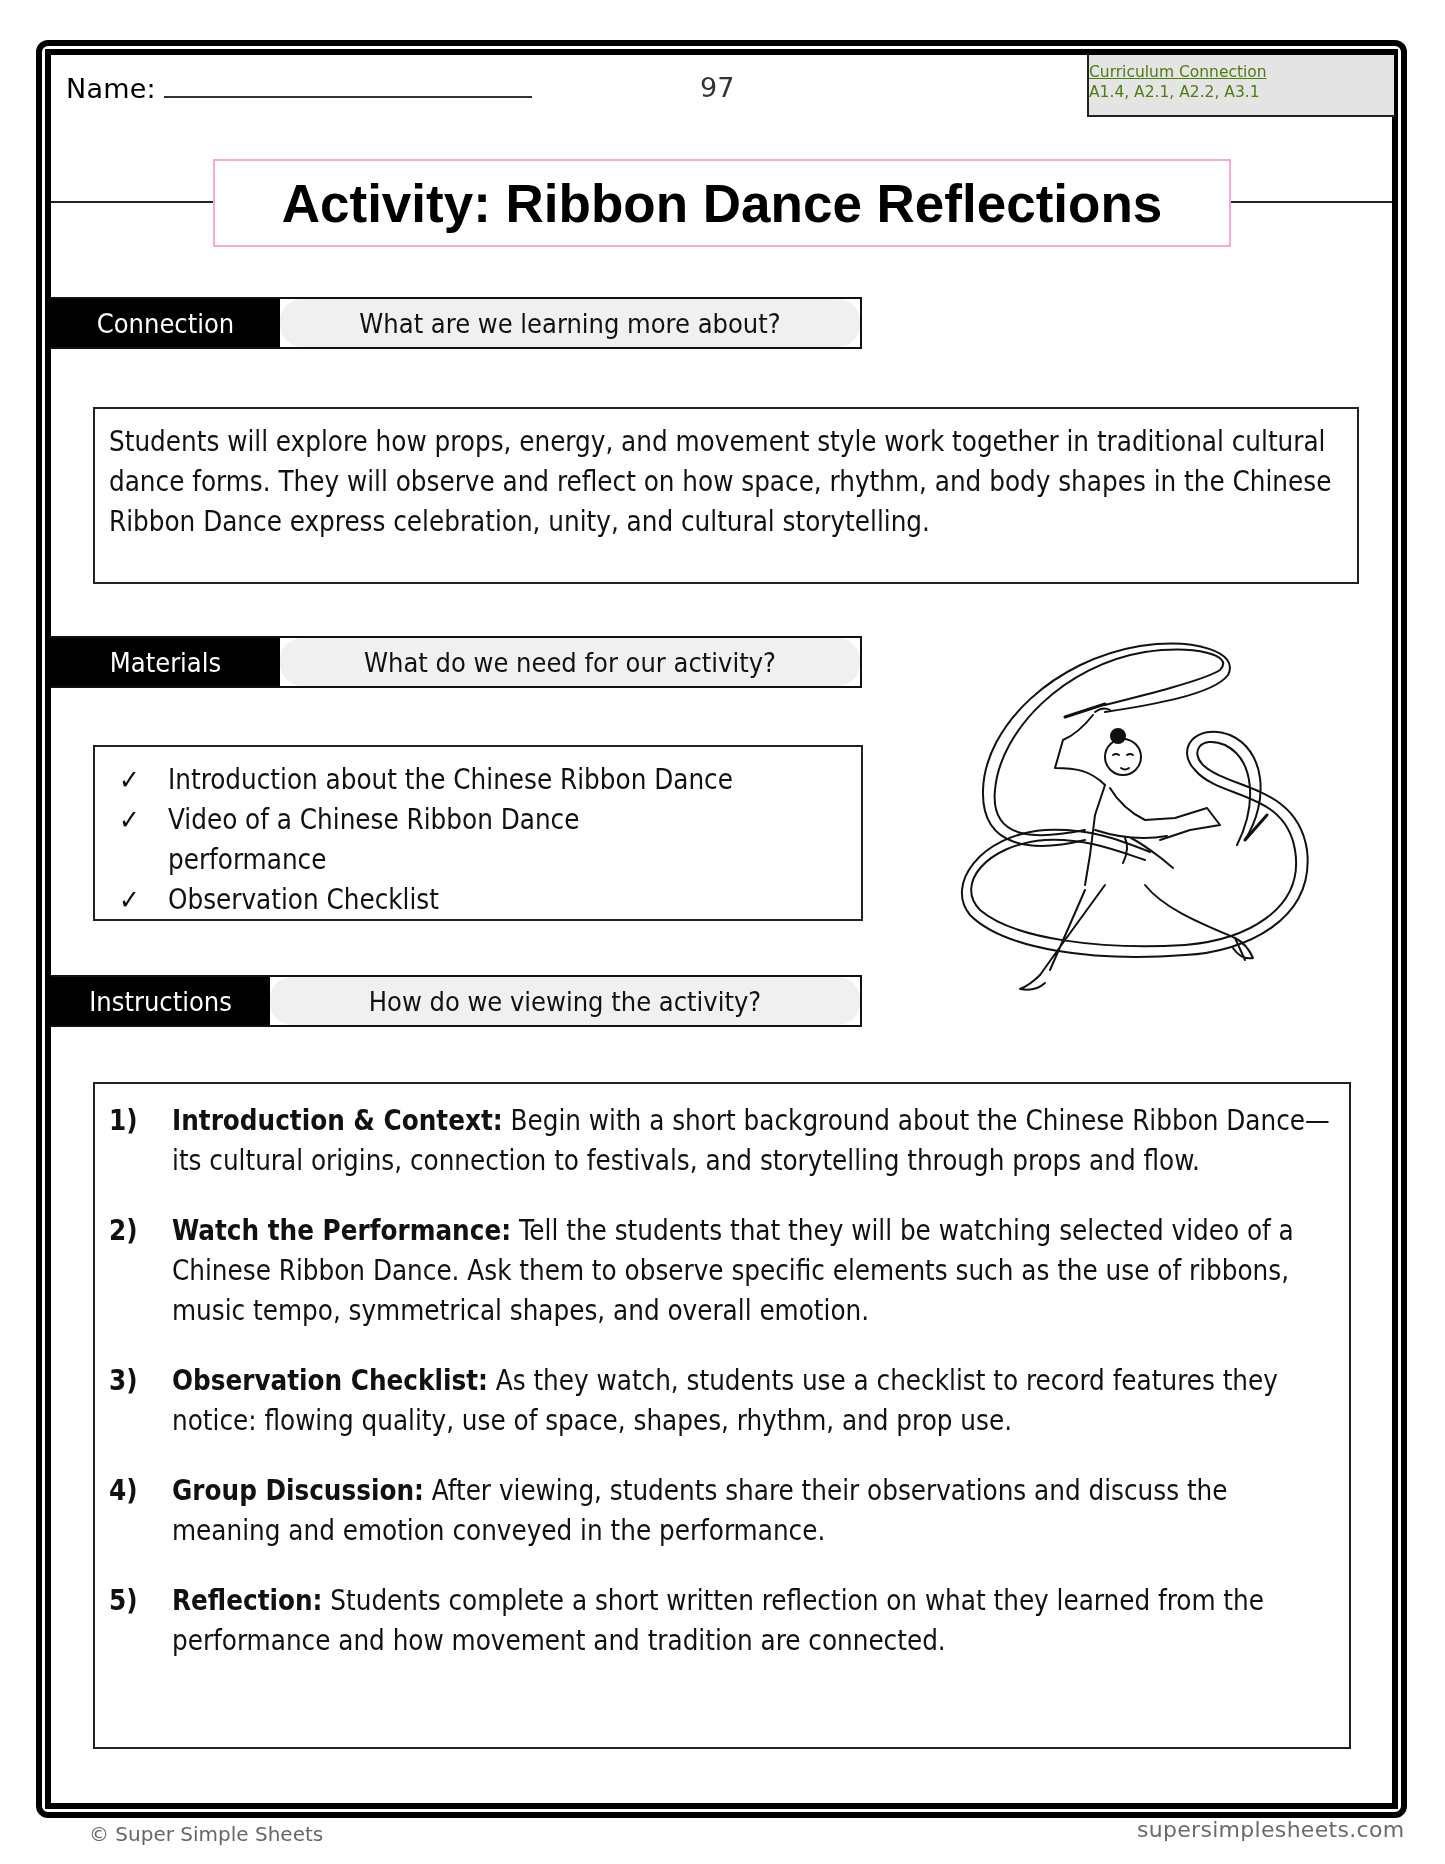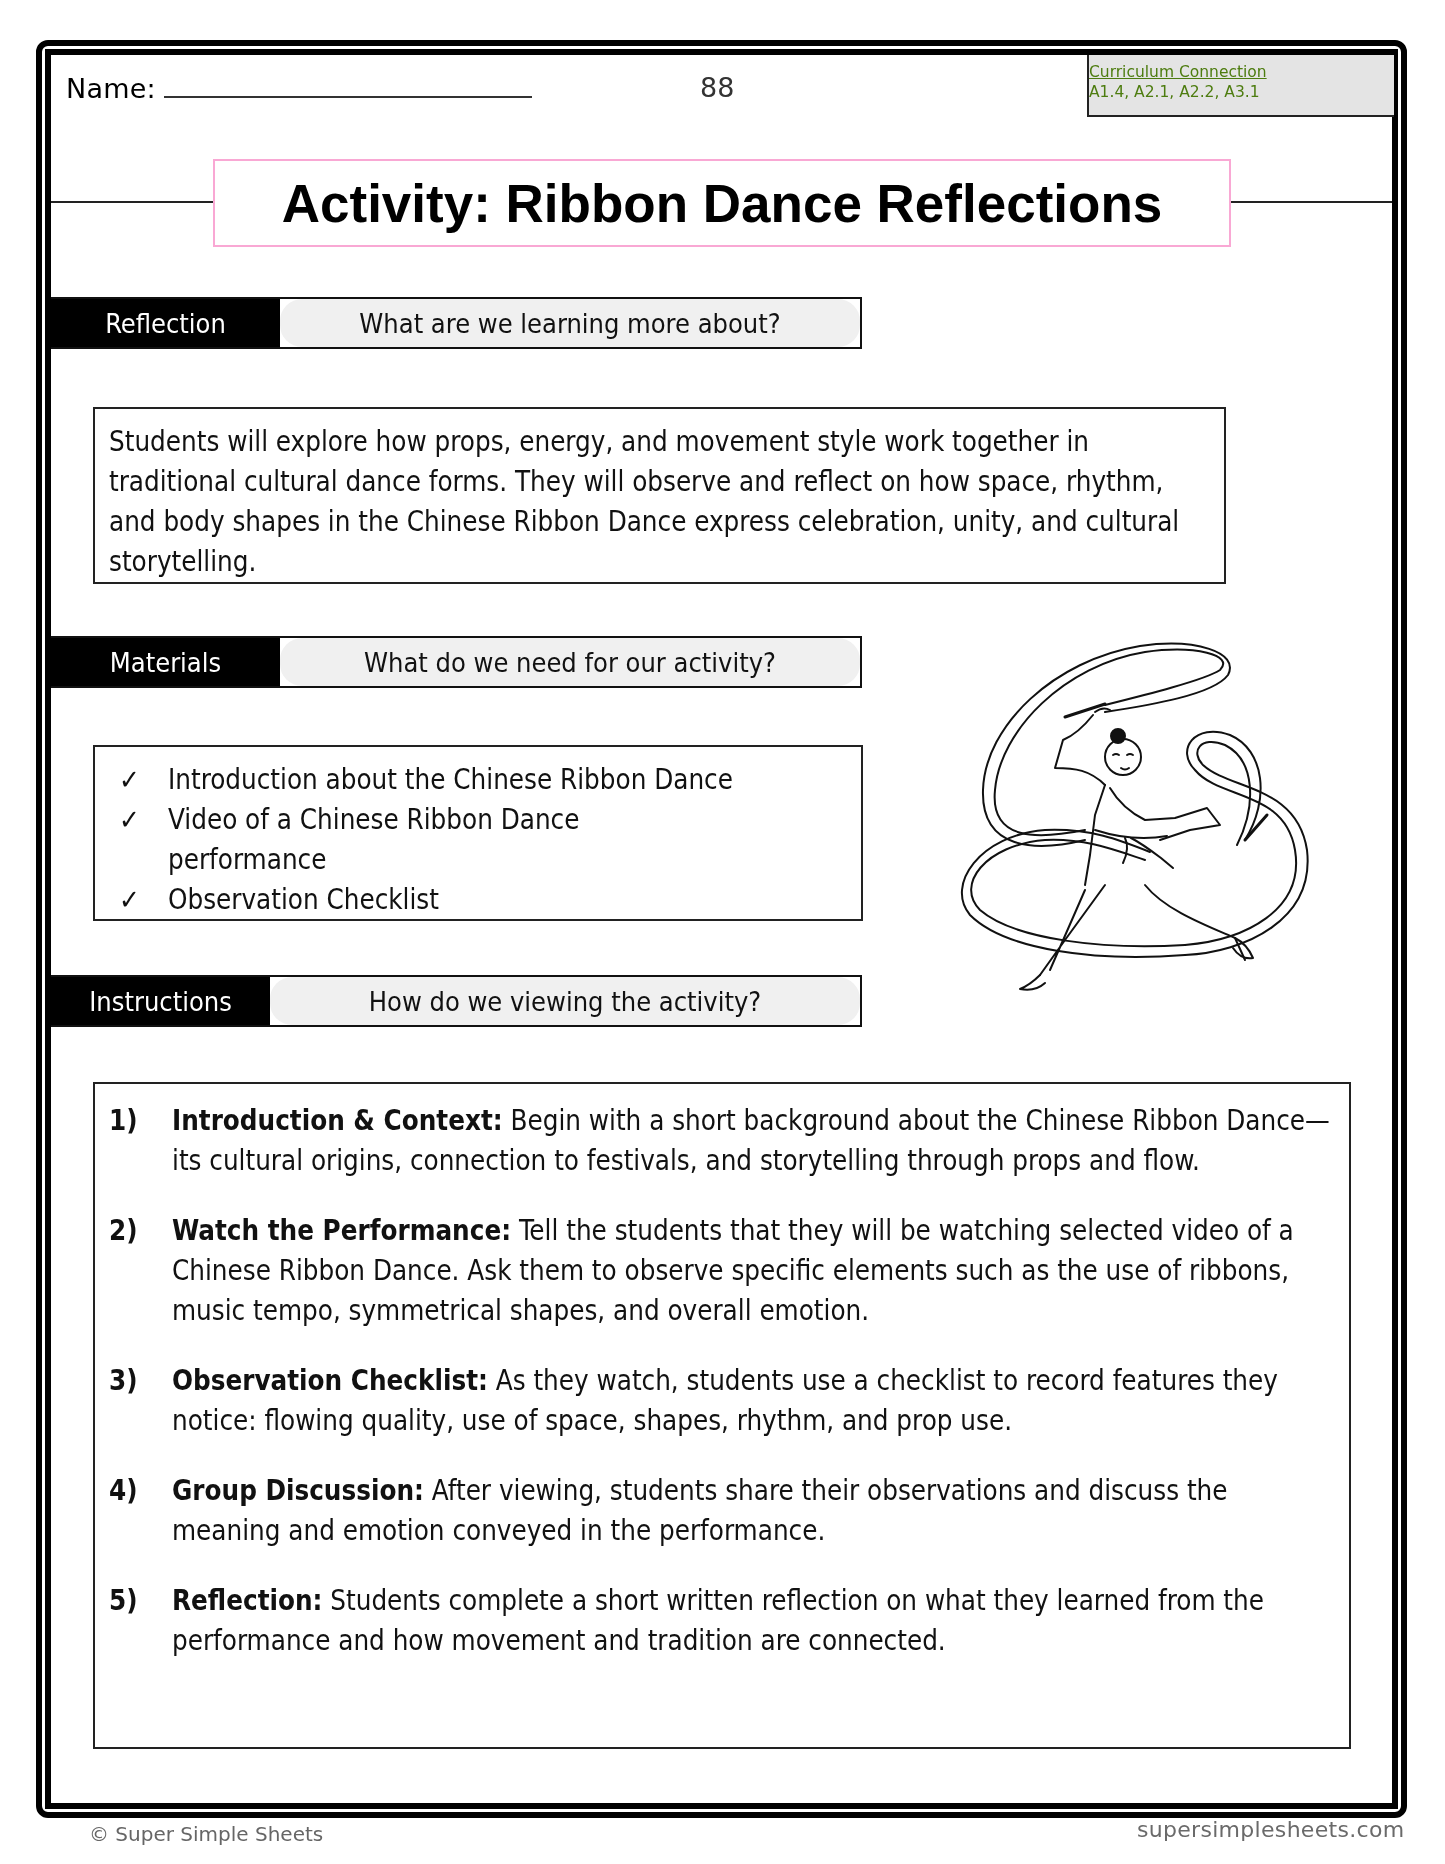--- a/index.html
+++ b/index.html
@@ -40,21 +40,21 @@
                 box-sizing: border-box; }
   .sec-label { background: #000; color: #fff; display: flex; align-items: center; justify-content: center;
                font-size: 27px; font-family: "DejaVu Sans Condensed", "DejaVu Sans", sans-serif; }
   .sec-question { background: #f0f0f0; flex: 1; display: flex; align-items: center; justify-content: center;
                   font-size: 27px; color: #111; font-family: "DejaVu Sans Condensed", "DejaVu Sans", sans-serif; border-radius: 22px; }
 
   .content-box { border: 2px solid #222; box-sizing: border-box; background: #fff; }
   .body-text { font-size: 27.5px; line-height: 40px; color: #111;
                font-family: "DejaVu Sans Condensed", "DejaVu Sans", sans-serif; }
 
-  .objective-box { left: 93px; top: 407px; width: 1133px; height: 177px; padding: 12px 14px; }
+  .objective-box { left: 93px; top: 407px; width: 1266px; height: 177px; padding: 12px 14px; }
 
   .materials-box { left: 93px; top: 745px; width: 770px; height: 176px; padding: 12px 10px; }
   .mat-item { display: flex; }
   .mat-check { width: 63px; flex: none; padding-left: 14px; box-sizing: border-box; }
 
   .dancer { left: 945px; top: 640px; width: 380px; height: 380px; }
 
   .instructions-box { left: 93px; top: 1082px; width: 1258px; height: 667px; padding: 16px 14px 10px 14px; }
   .step { display: flex; margin-bottom: 30px; }
   .step-num { width: 63px; flex: none; font-weight: bold; padding-left: 0px; }
@@ -67,35 +67,35 @@
 </style>
 </head>
 <body>
 
 <div class="abs frame-outer"></div>
 <div class="abs frame-inner"></div>
 
 <div class="abs name-label">
   <span>Name:</span><span class="name-line"></span>
 </div>
-<div class="abs page-number">88</div>
+<div class="abs page-number">97</div>
 
 <div class="abs curriculum-box">
   <div class="curriculum-title">Curriculum Connection</div>
   <div class="curriculum-codes">A1.4, A2.1, A2.2, A3.1</div>
 </div>
 
 <div class="abs title-rule-left"></div>
 <div class="abs title-rule-right"></div>
 <div class="abs title-box">
   <span class="title-text">Activity: Ribbon Dance Reflections</span>
 </div>
 
 <div class="abs sec-header" style="top:297px; width:811px;">
-  <div class="sec-label" style="width:229px;">Reflection</div>
+  <div class="sec-label" style="width:229px;">Connection</div>
   <div class="sec-question">What are we learning more about?</div>
 </div>
 
 <div class="abs content-box objective-box body-text">
   <span>Students will explore how props, energy, and movement style work together in traditional cultural dance forms. They will observe and reflect on how space, rhythm, and body shapes in the Chinese Ribbon Dance express celebration, unity, and cultural storytelling.</span>
 </div>
 
 <div class="abs sec-header" style="top:636px; width:811px;">
   <div class="sec-label" style="width:229px;">Materials</div>
   <div class="sec-question">What do we need for our activity?</div>

